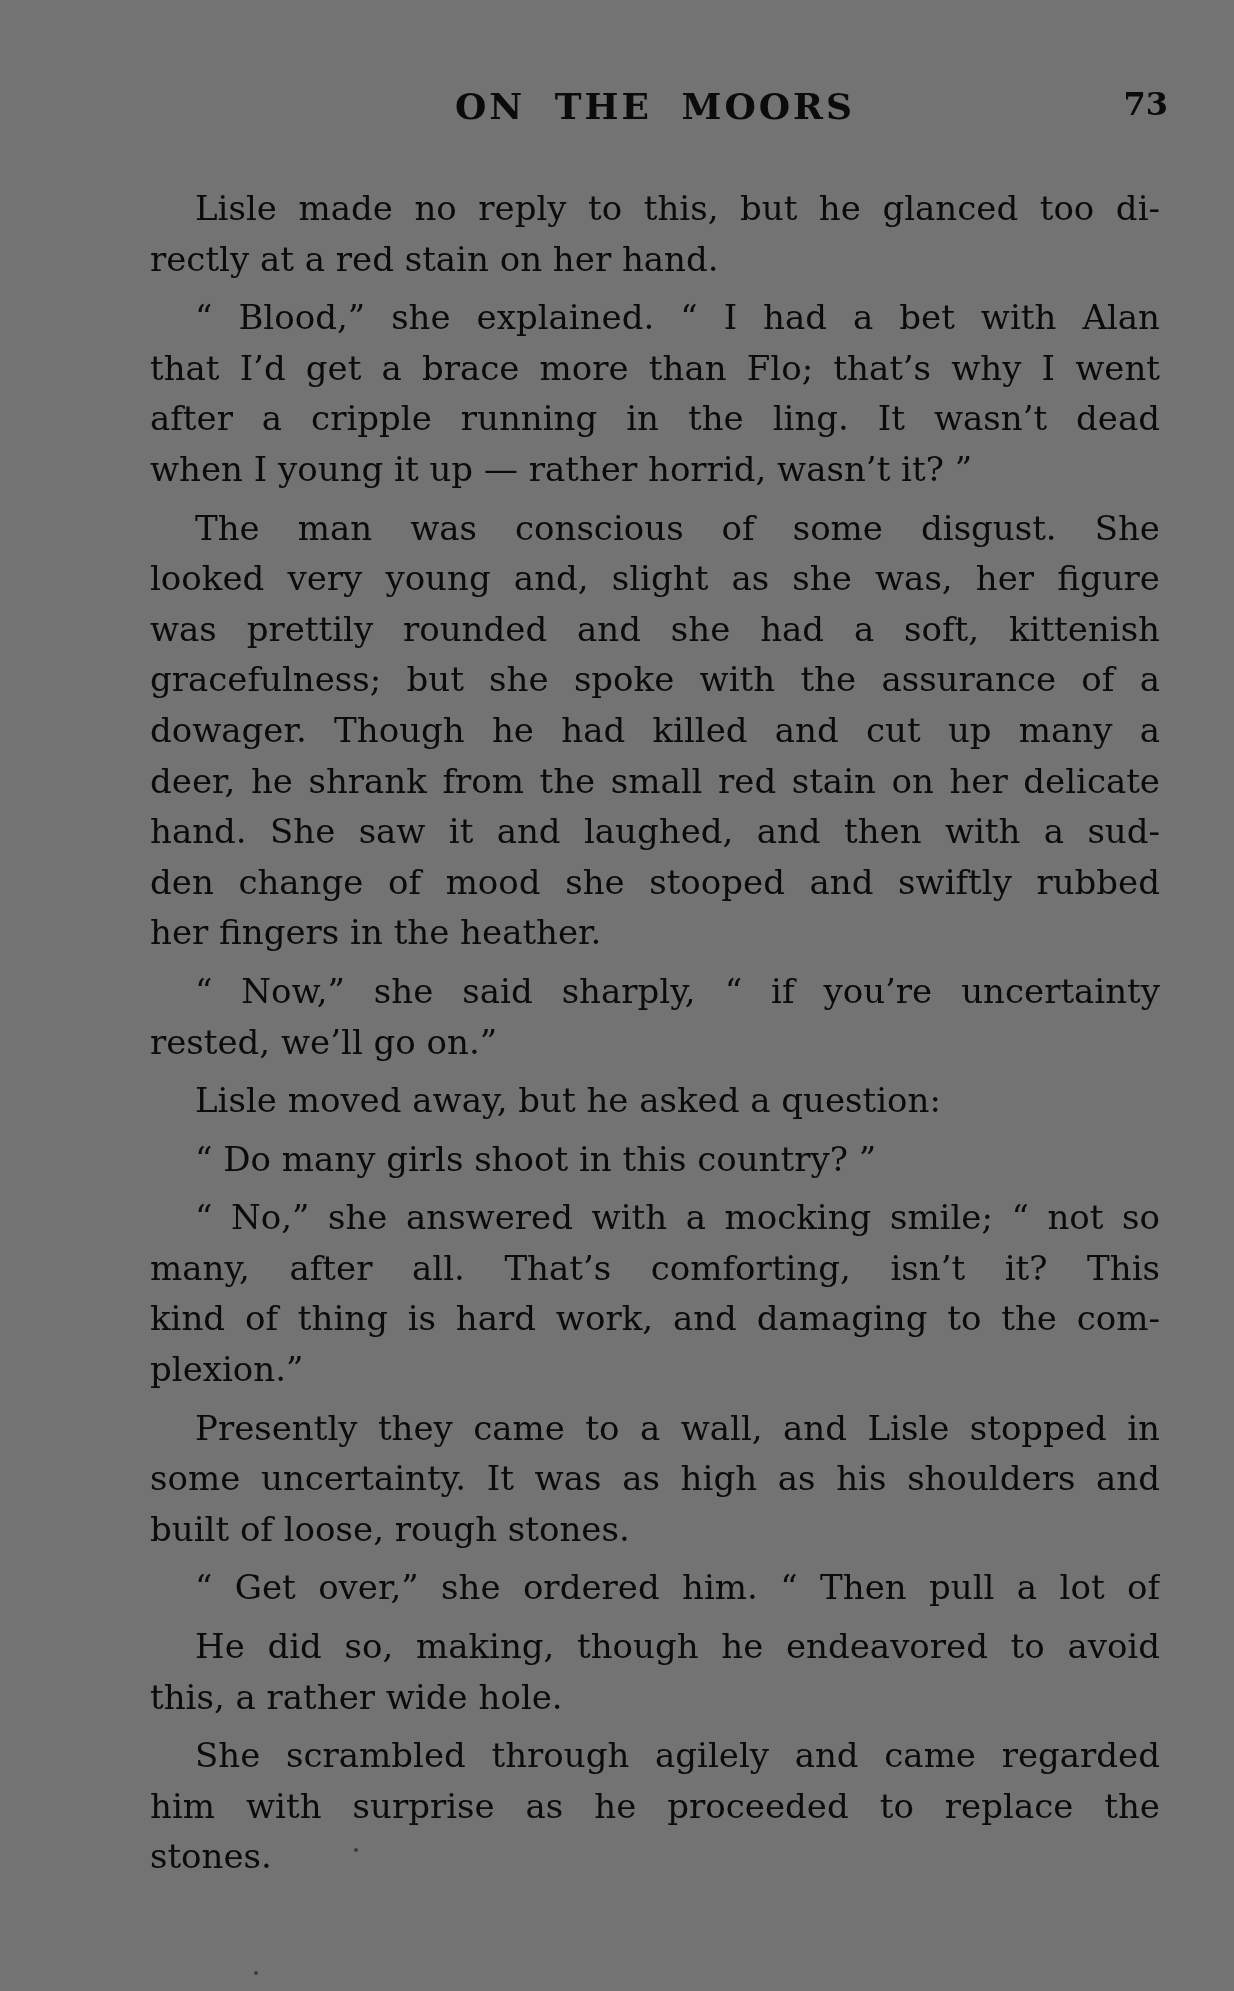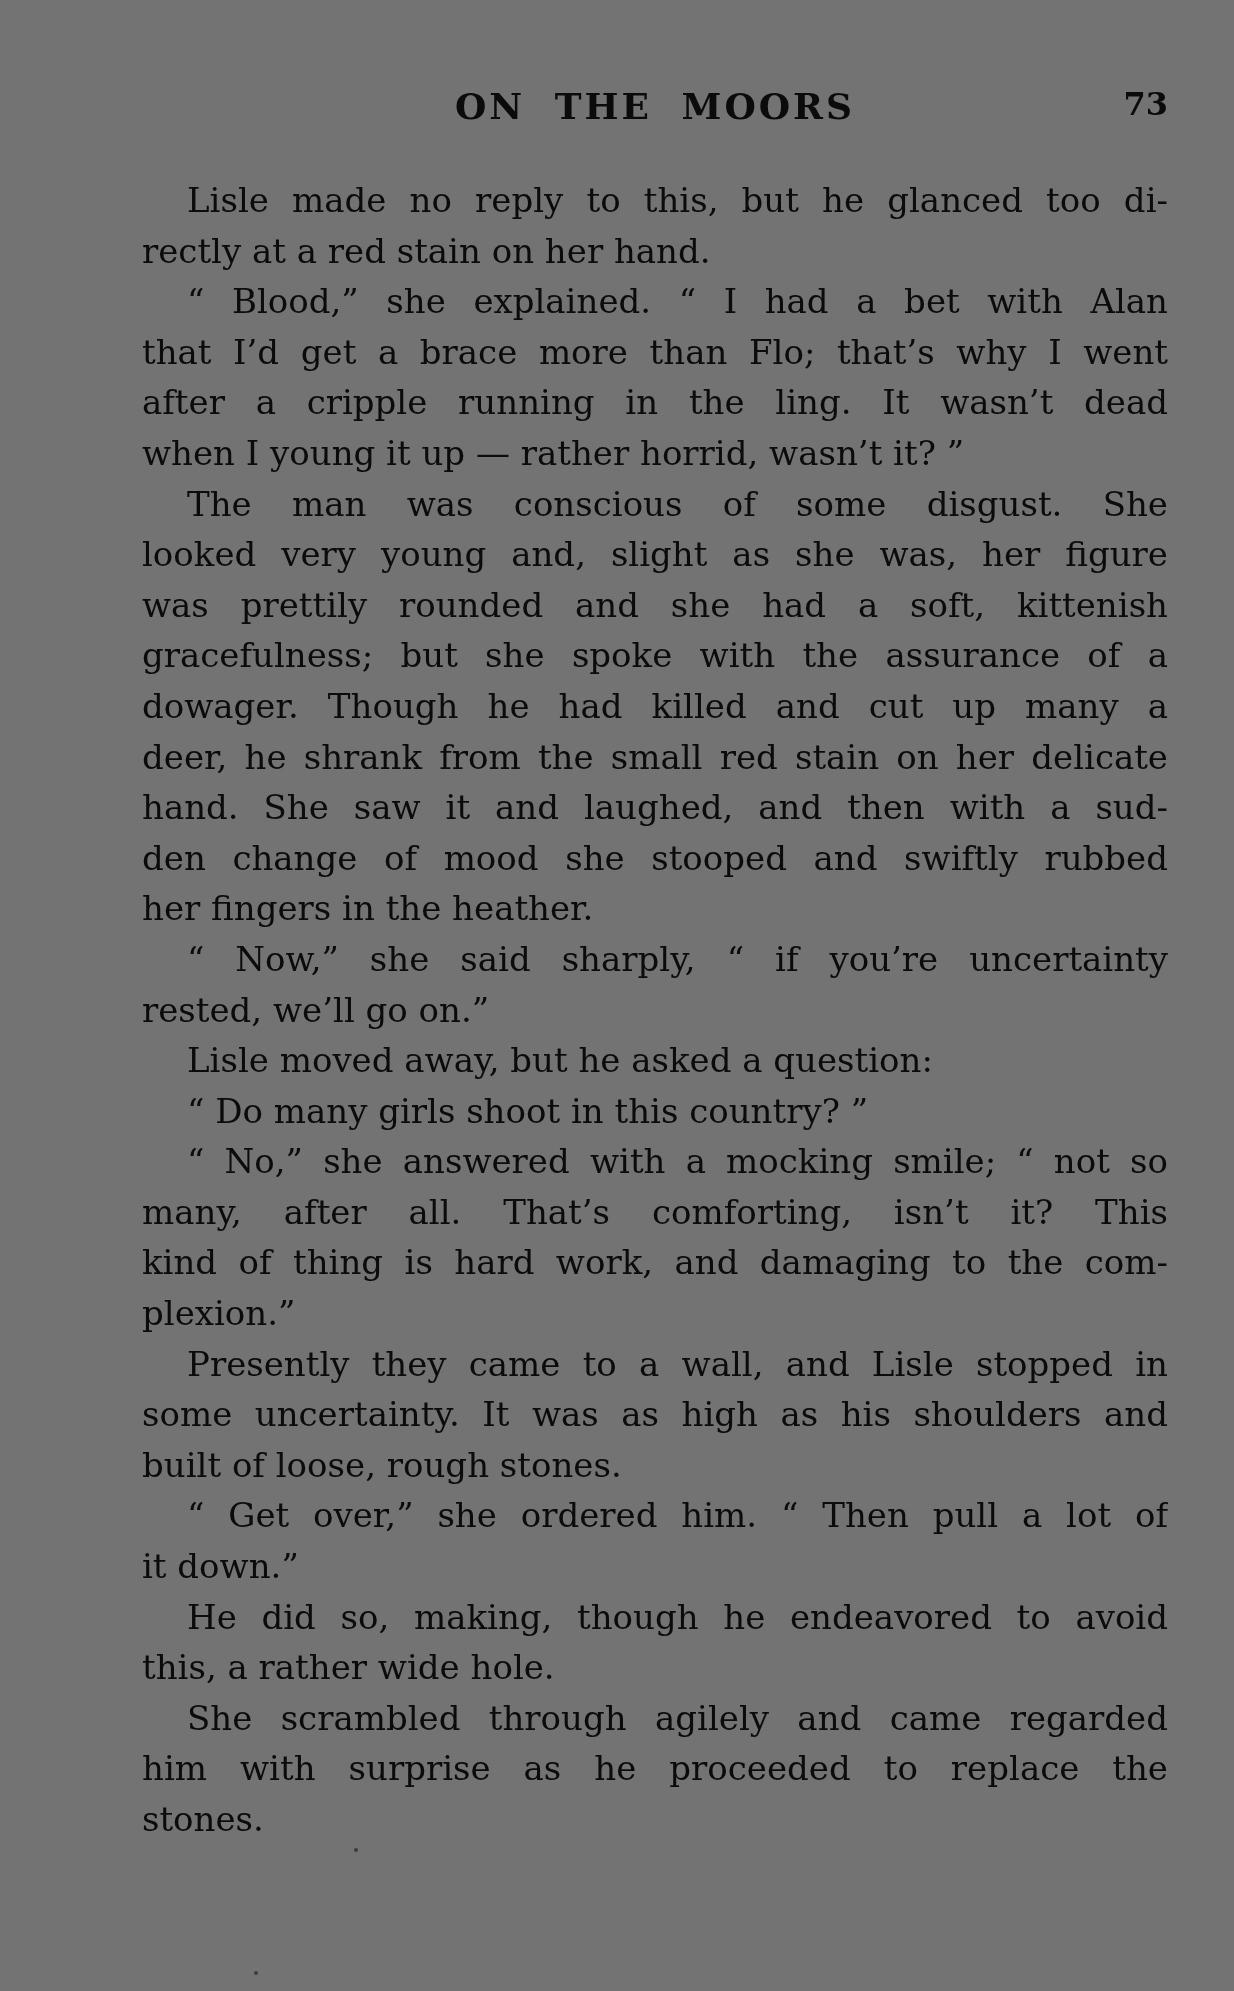--- a/index.html
+++ b/index.html
@@ -37,21 +37,21 @@
     font-weight: bold;
     line-height: 44px;
   }
   .text-block {
     position: absolute;
     top: 175px;
     left: 142px;
     width: 1026px;
     font-size: 34px;
   }
-  .para { margin: 0; padding: 0; }
+  .para { margin: 8px; padding: 0; }
   .line {
     height: 50.6px;
     line-height: 50.6px;
     overflow: hidden;
   }
   .line.justify {
     text-align: justify;
     text-align-last: justify;
   }
   .line.indent {
@@ -121,21 +121,20 @@
     </div>
 
     <div class="para">
       <div class="line justify indent">Presently they came to a wall, and Lisle stopped in</div>
       <div class="line justify">some uncertainty.  It was as high as his shoulders and</div>
       <div class="line">built of loose, rough stones.</div>
     </div>
 
     <div class="para">
       <div class="line justify indent">“ Get over,” she ordered him.  “ Then pull a lot of</div>
-      <div class="line">it down.”</div>
     </div>
 
     <div class="para">
       <div class="line justify indent">He did so, making, though he endeavored to avoid</div>
       <div class="line">this, a rather wide hole.</div>
     </div>
 
     <div class="para">
       <div class="line justify indent">She scrambled through agilely and came regarded</div>
       <div class="line justify">him with surprise as he proceeded to replace the</div>

